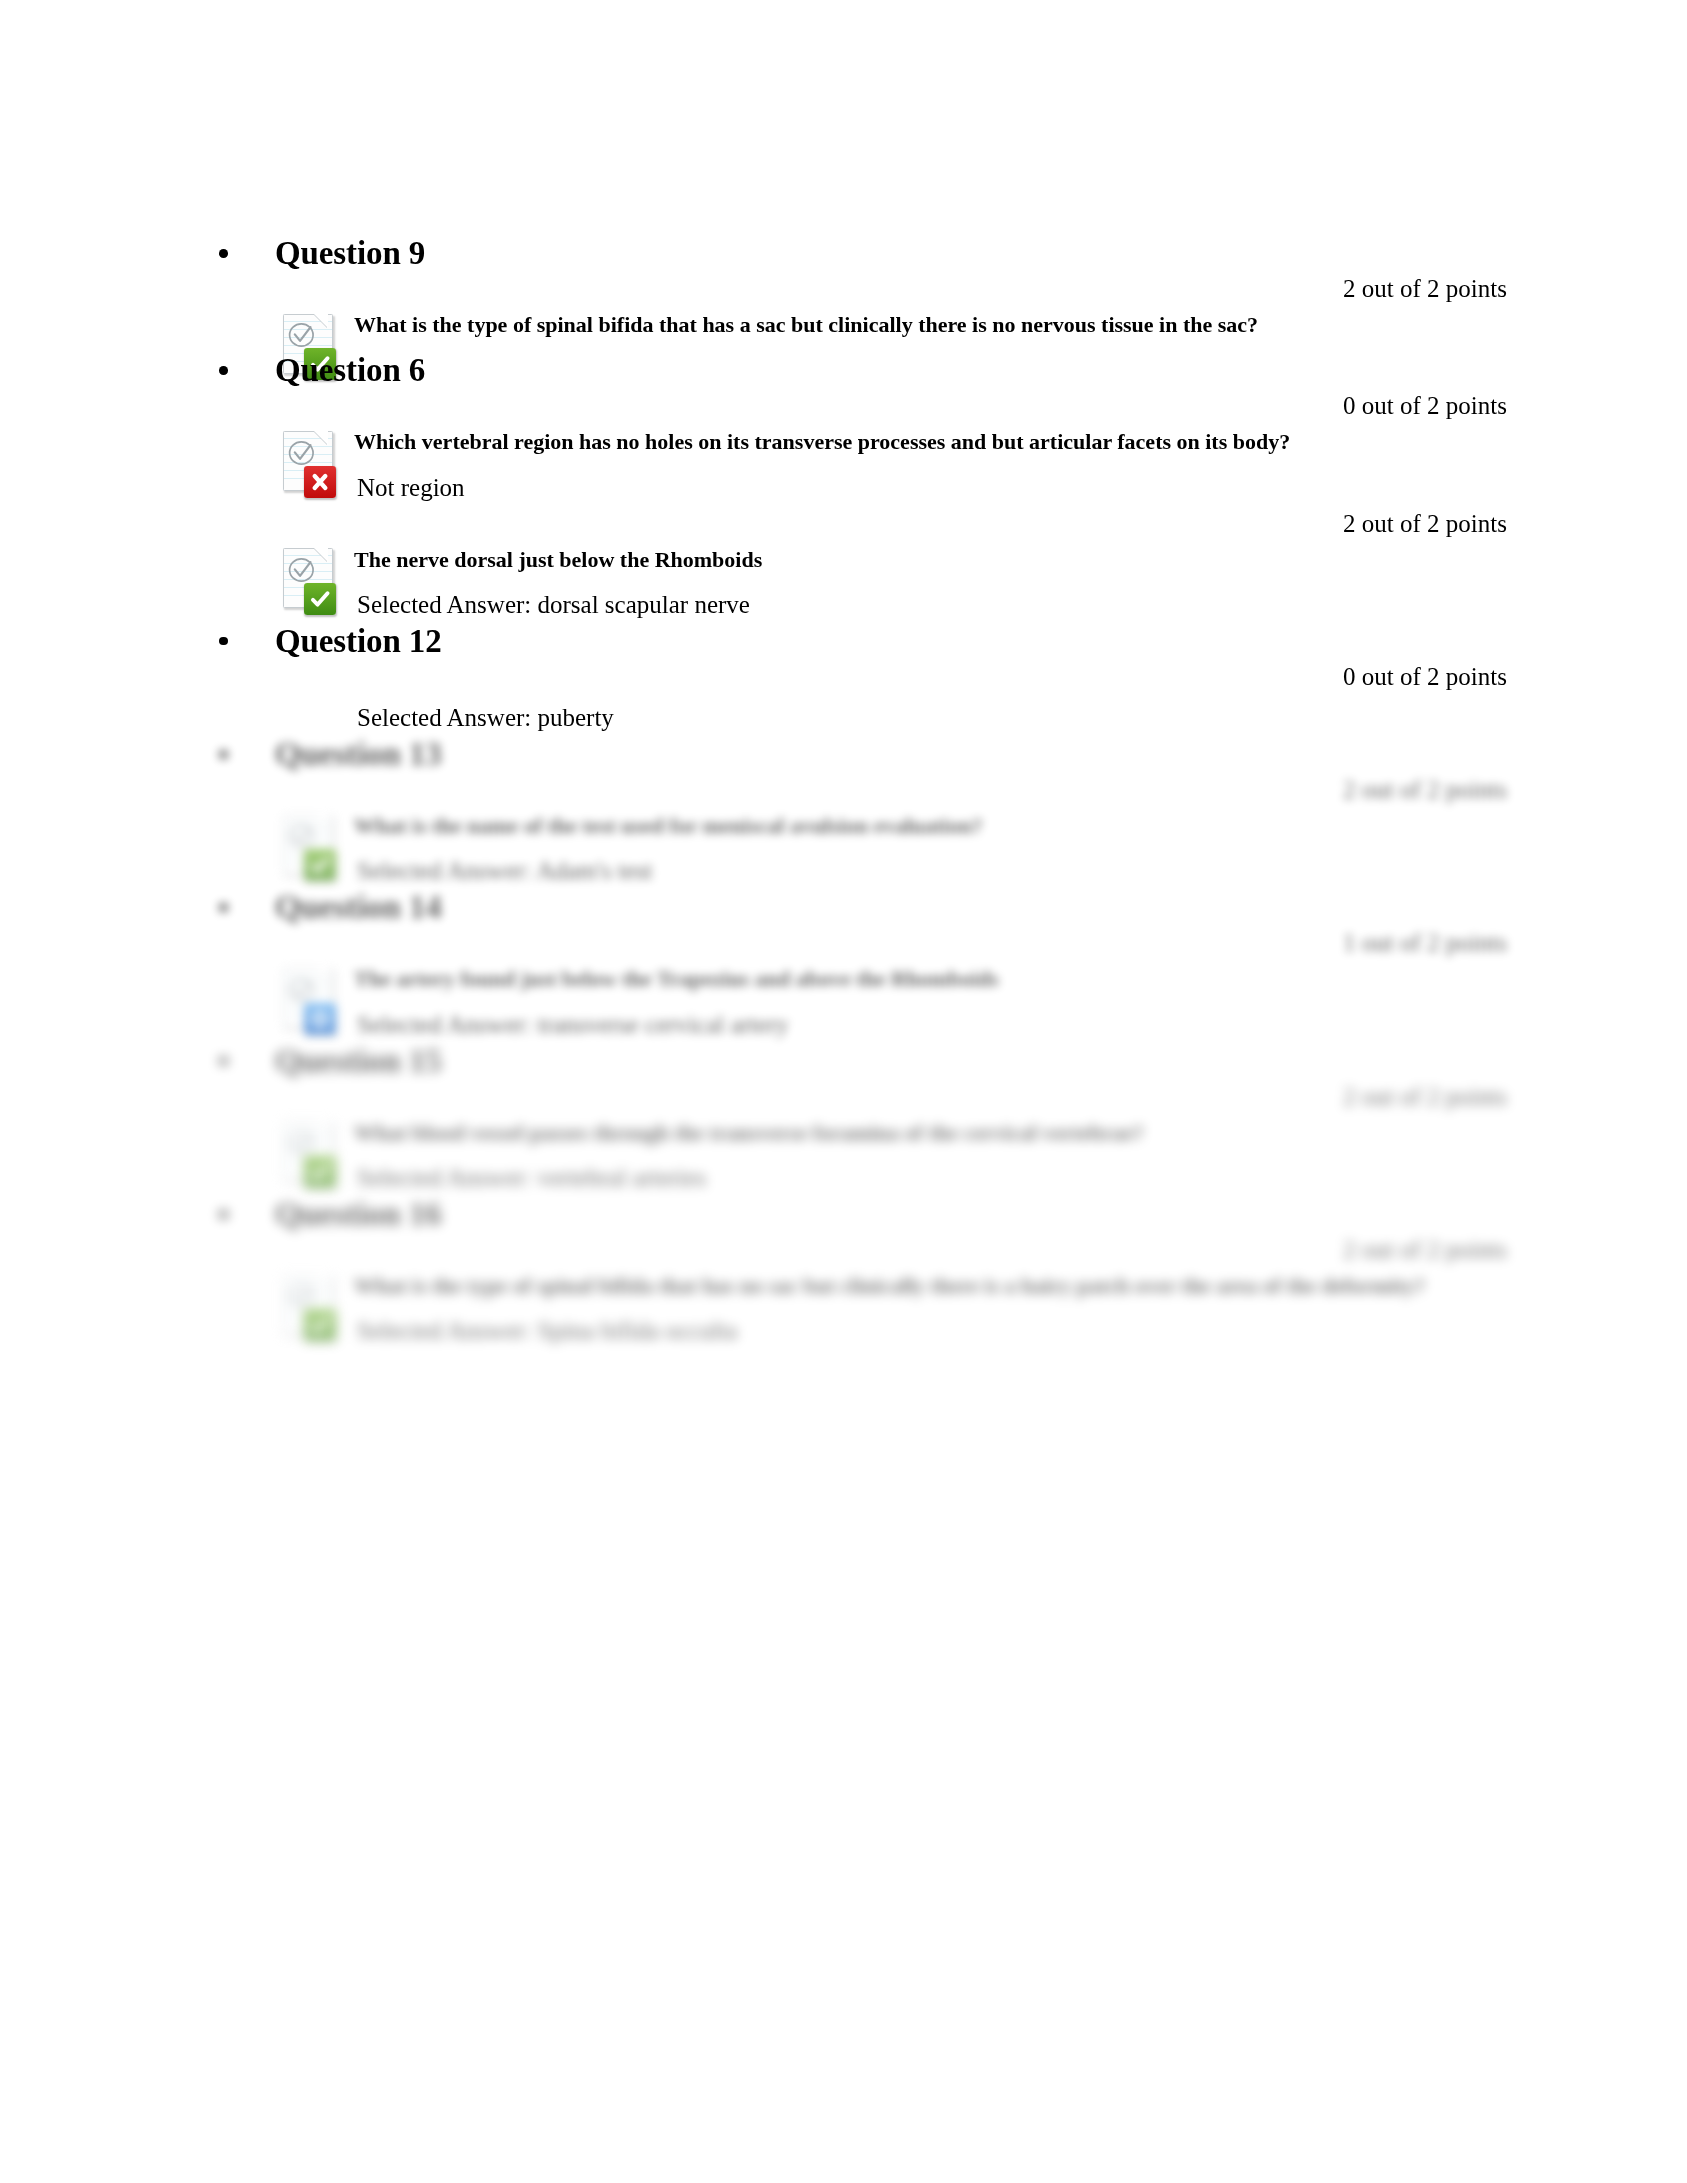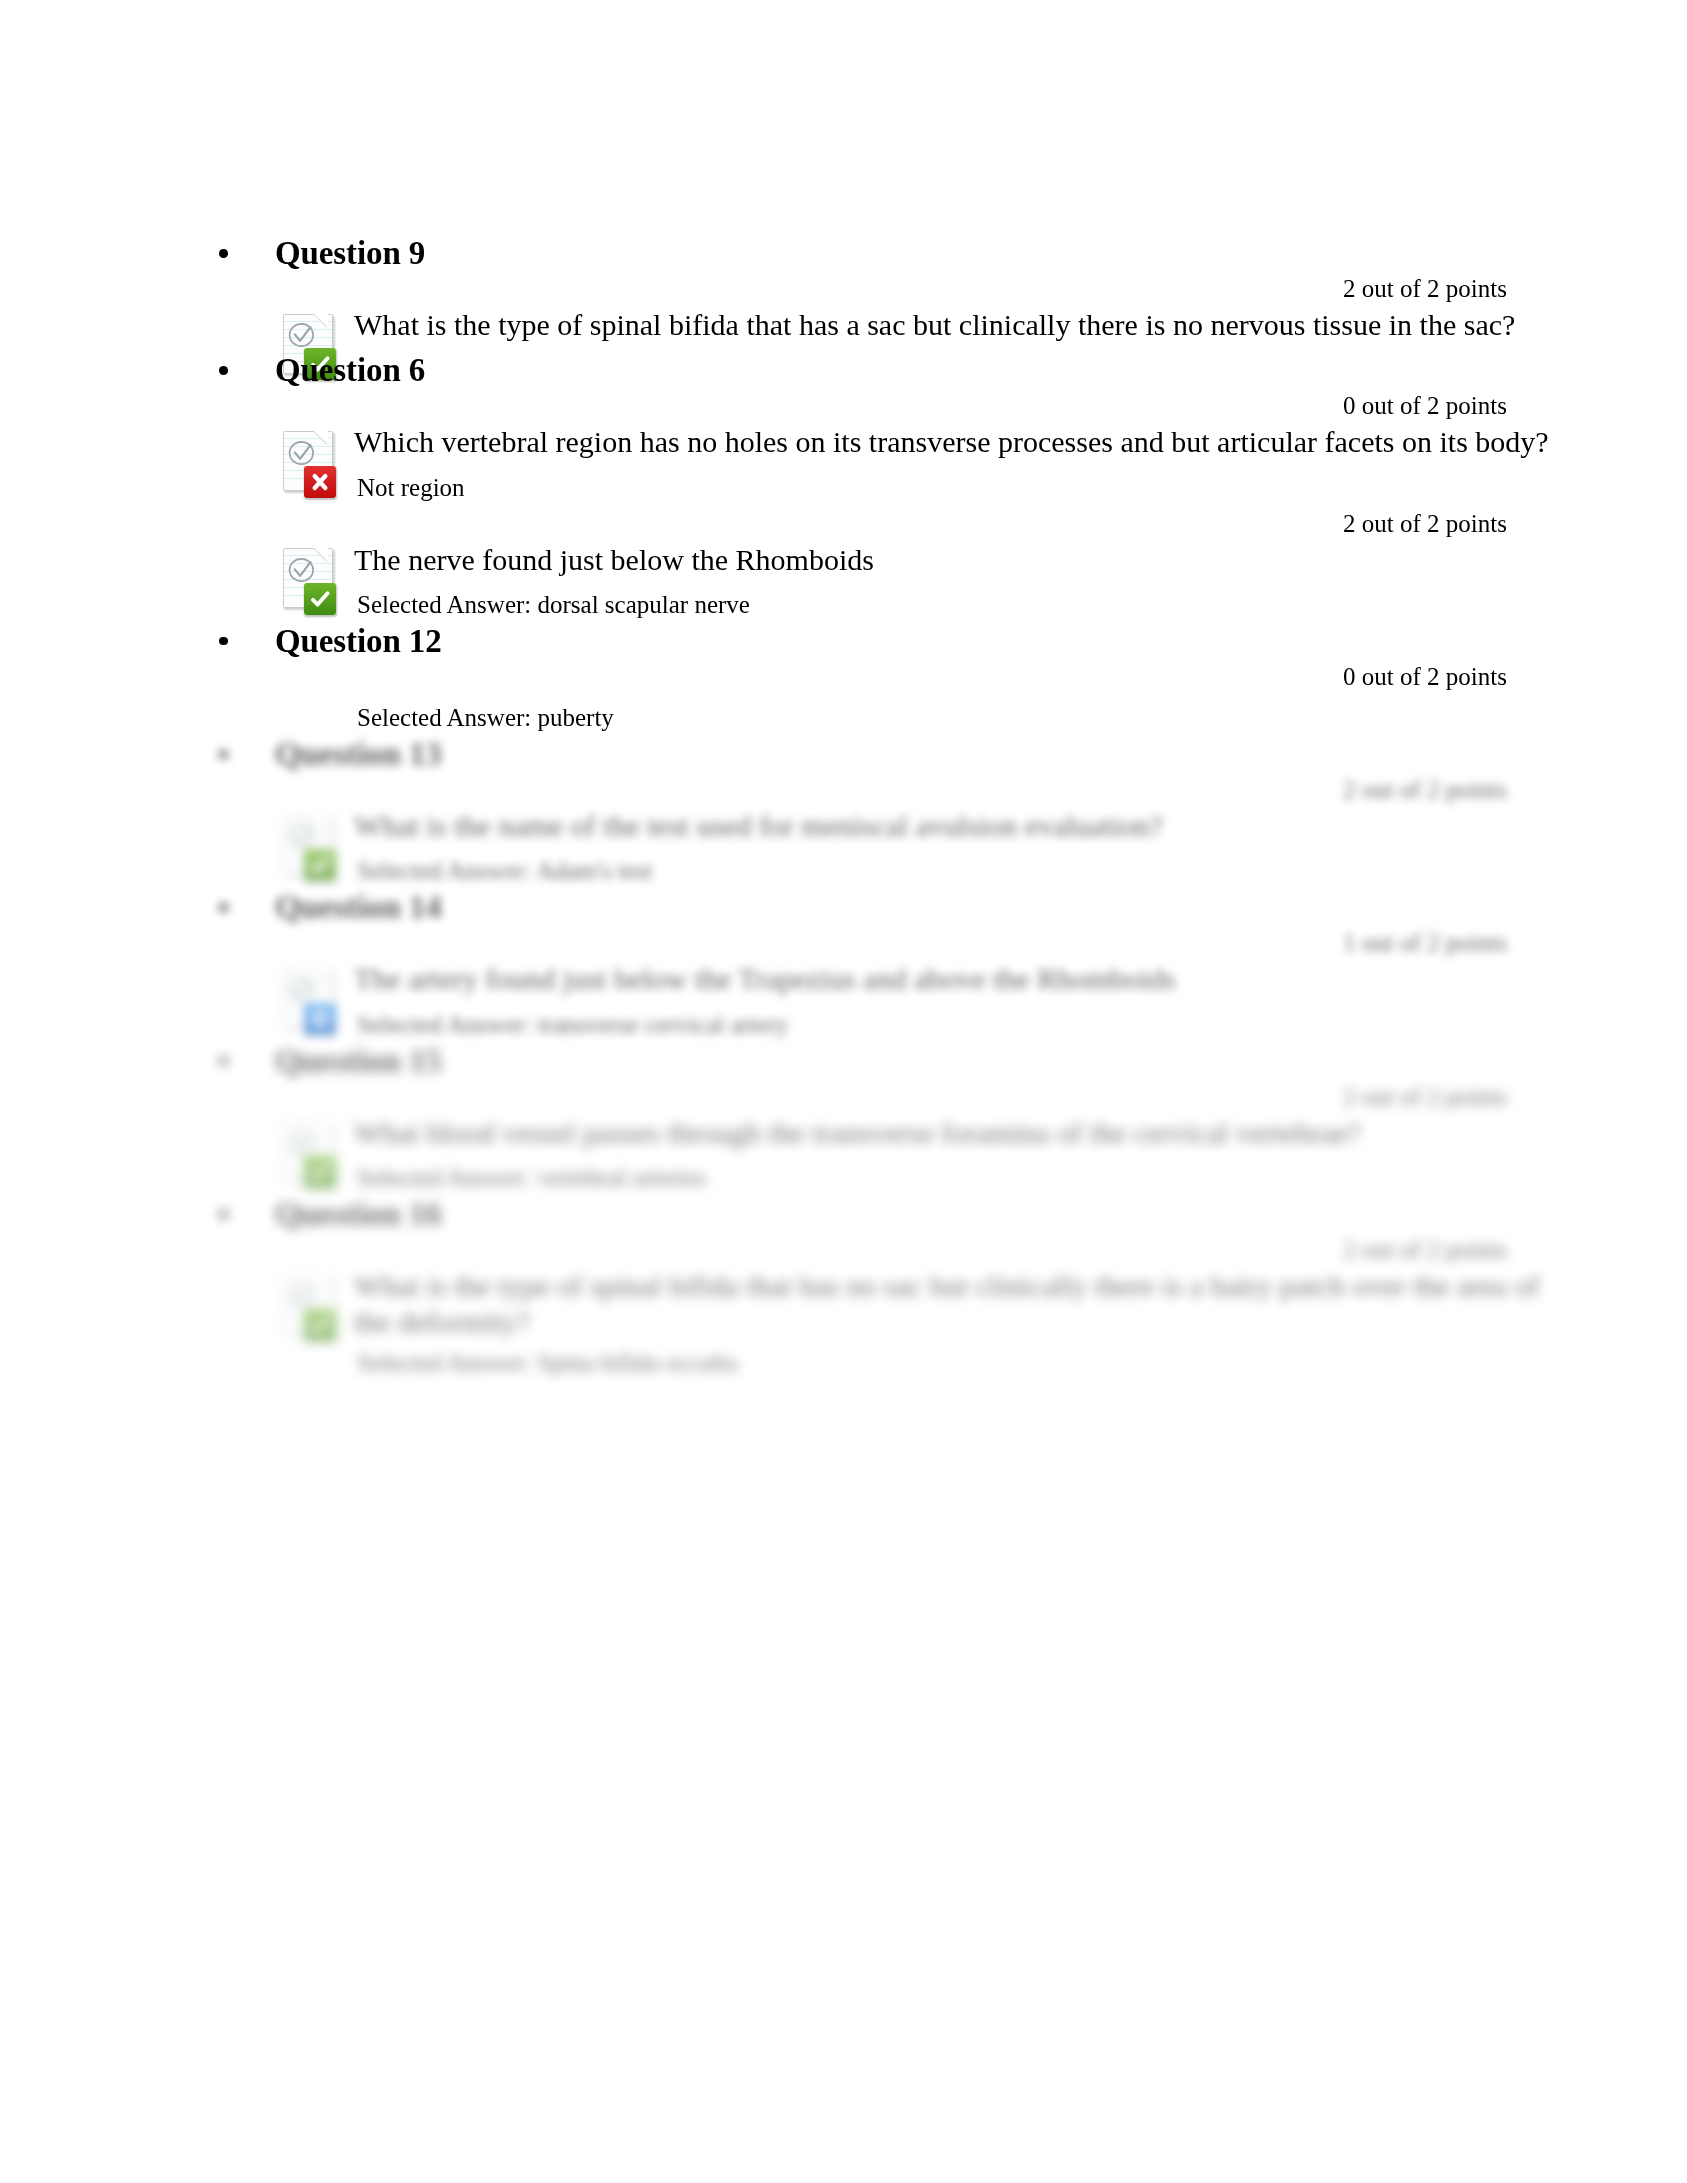--- a/index.html
+++ b/index.html
@@ -54,23 +54,24 @@
   .points-row {
     text-align: right;
     padding-right: 180px;
     font-size: 25px;
     line-height: 36px;
   }
   .qbody {
     position: relative;
     padding-left: 354px;
     padding-right: 116px;
-    font-size: 30px;
+    font-size: 22px;
     line-height: 36px;
     min-height: 40px;
+    font-weight: bold;
   }
   .qtext {
     display: block;
   }
   .answer {
     padding-left: 357px;
     padding-right: 179px;
     font-size: 25px;
     line-height: 36px;
   }
@@ -219,21 +220,21 @@
                 <ellipse cx="22" cy="23" rx="18" ry="17" fill="none" stroke="#9aa3a8" stroke-width="2.6"></ellipse>
                 <path d="M12 22 L20 32 L36 11" fill="none" stroke="#9aa3a8" stroke-width="3.4" stroke-linecap="round" stroke-linejoin="round"></path>
               </svg>
             </div>
             <div class="badge correct">
               <svg width="22.5" height="22.5" viewBox="0 0 34 34">
                 <path d="M6 18 L13 25 L28 8" fill="none" stroke="#ffffff" stroke-width="6" stroke-linecap="round" stroke-linejoin="round"></path>
               </svg>
             </div>
           </div>
-          <span class="qtext">The nerve found just below the Rhomboids</span>
+          <span class="qtext">The nerve dorsal just below the Rhomboids</span>
         </div>
         <div class="spacer-sm"></div>
         <div class="answer">Selected Answer: dorsal scapular nerve</div>
       </div>
       <div class="qblock">
         <div class="qhead"><span class="bullet"></span><span>Question 12</span></div>
         <div class="points-row">0 out of 2 points</div>
         <div class="spacer-sm"></div>
         <div class="answer">Selected Answer: puberty</div>
       </div>

